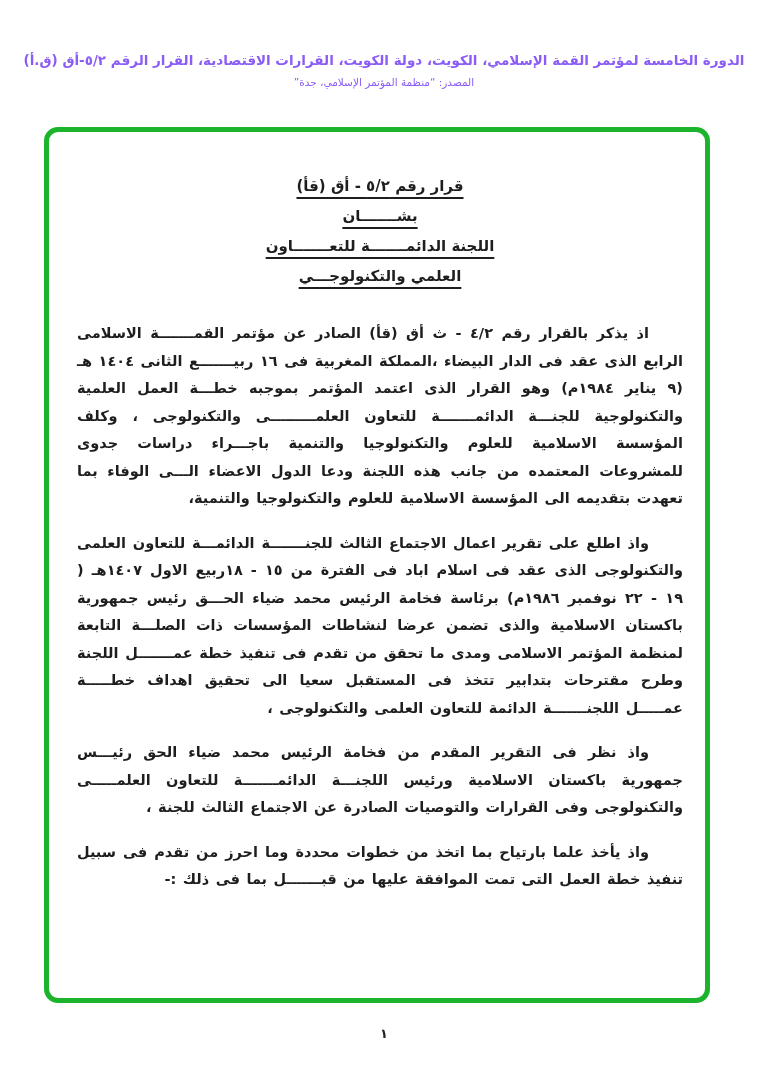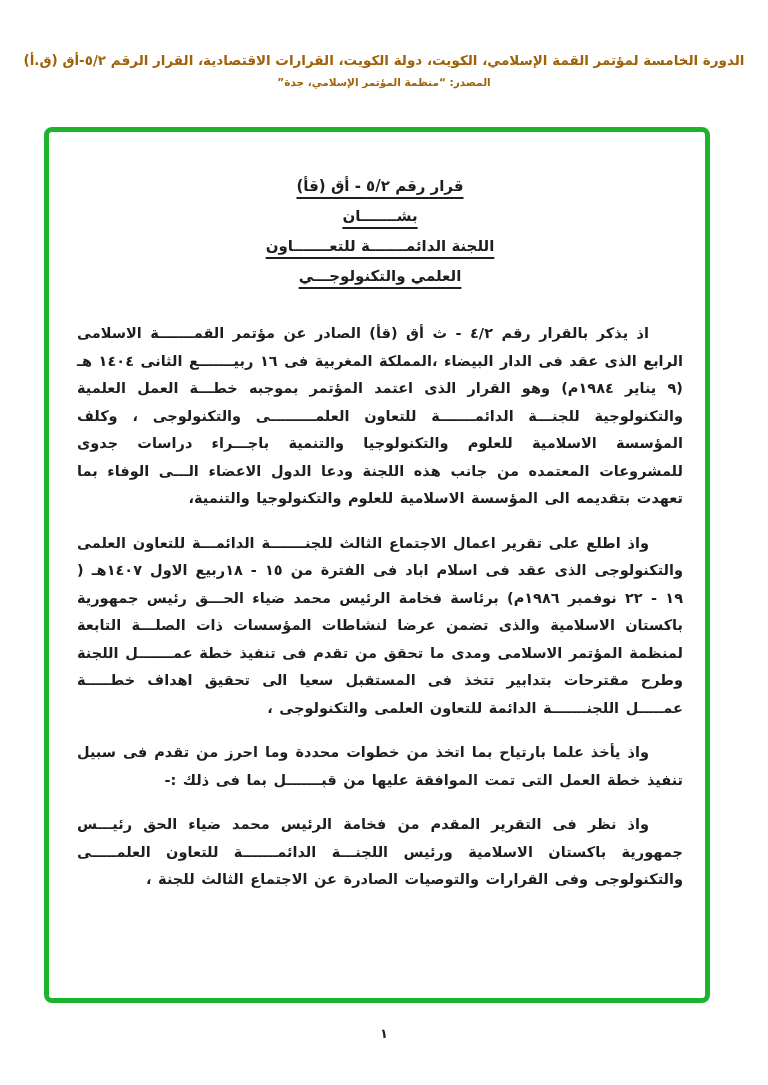--- a/index.html
+++ b/index.html
@@ -1,26 +1,26 @@
 <!DOCTYPE html>
 <html lang="ar"><head>
 <meta charset="utf-8">
 <style>
   html,body{margin:0;padding:0;background:#ffffff;}
   .page{position:relative;width:768px;height:1085px;background:#ffffff;overflow:hidden;
         font-family:"DejaVu Sans",sans-serif;}
 
   
-  .top-header{position:absolute;top:52px;left:0;right:0;text-align:center;direction:rtl;color:#a16207;}
+  .top-header{position:absolute;top:52px;left:0;right:0;text-align:center;direction:rtl;color:#8b5cf6;}
   .h-line1{font-size:13.5px;font-weight:bold;white-space:nowrap;letter-spacing:0px;}
-  .h-line2{font-size:10.5px;font-weight:bold;margin-top:8px;}
+  .h-line2{font-size:10.5px;font-weight:normal;margin-top:8px;}
 
   
   .green-frame{position:absolute;left:44px;top:127px;width:666px;height:876px;
-               box-sizing:border-box;border:5px solid #1cb42d;border-radius:8px;background:#ffffff;}
+               box-sizing:border-box;border:5px solid #1cb42d;border-radius:14px;background:#ffffff;}
   .doc-body{position:absolute;top:0;left:0;right:0;bottom:0;box-sizing:border-box;
             padding:44px 22px 0 28px;direction:rtl;font-weight:bold;color:#1e1e1e;}
 
   
   .title-block{text-align:center;margin-bottom:24px;}
   .t-line{font-size:15px;line-height:21px;margin-bottom:9px;display:inline-block;width:100%;
           text-decoration:underline;text-underline-offset:6px;text-decoration-thickness:1.5px;}
 
   
   .para{font-size:14.5px;line-height:27.5px;text-align:justify;text-align-last:right;
@@ -48,22 +48,22 @@
         <span class="t-line">بشـــــــان</span>
         <span class="t-line">اللجنة الدائمـــــــة للتعـــــــاون</span>
         <span class="t-line">العلمي والتكنولوجـــي</span>
       </div>
 
 
       <p class="para"><span class="lead">اذ يذكر</span><span> بالقرار رقم ٤/٢ - ث أق (قأ) الصادر عن مؤتمر القمـــــــة الاسلامى الرابع الذى عقد فى الدار البيضاء ،المملكة المغربية فى ١٦ ربيـــــــع الثانى ١٤٠٤ هـ (٩ يناير ١٩٨٤م) وهو القرار الذى اعتمد المؤتمر بموجبه خطـــة العمل العلمية والتكنولوجية للجنـــة الدائمـــــــة للتعاون العلمـــــــــى والتكنولوجى ، وكلف المؤسسة الاسلامية للعلوم والتكنولوجيا والتنمية باجـــراء دراسات جدوى للمشروعات المعتمده من جانب هذه اللجنة ودعا الدول الاعضاء الـــى الوفاء بما تعهدت بتقديمه الى المؤسسة الاسلامية للعلوم والتكنولوجيا والتنمية،</span></p>
 
       <p class="para"><span class="lead">واذ اطلع</span><span> على تقرير اعمال الاجتماع الثالث للجنـــــــة الدائمـــة للتعاون العلمى والتكنولوجى الذى عقد فى اسلام اباد فى الفترة من ١٥ - ١٨ربيع الاول ١٤٠٧هـ ( ١٩ - ٢٢ نوفمبر ١٩٨٦م) برئاسة فخامة الرئيس محمد ضياء الحـــق رئيس جمهورية باكستان الاسلامية والذى تضمن عرضا لنشاطات المؤسسات ذات الصلـــة التابعة لمنظمة المؤتمر الاسلامى ومدى ما تحقق من تقدم فى تنفيذ خطة عمـــــــل اللجنة وطرح مقترحات بتدابير تتخذ فى المستقبل سعيا الى تحقيق اهداف خطـــــة عمـــــل اللجنـــــــة الدائمة للتعاون العلمى والتكنولوجى ،</span></p>
 
+      <p class="para"><span class="lead">واذ نظر</span><span> فى التقرير المقدم من فخامة الرئيس محمد ضياء الحق رئيـــس جمهورية باكستان الاسلامية ورئيس اللجنـــة الدائمـــــــة للتعاون العلمـــــى والتكنولوجى وفى القرارات والتوصيات الصادرة عن الاجتماع الثالث للجنة ،</span></p>
+
       <p class="para"><span class="lead"></span><span>واذ يأخذ علما بارتياح بما اتخذ من خطوات محددة وما احرز من تقدم فى سبيل تنفيذ خطة العمل التى تمت الموافقة عليها من قبـــــــل بما فى ذلك :-</span></p>
-
-      <p class="para"><span class="lead">واذ نظر</span><span> فى التقرير المقدم من فخامة الرئيس محمد ضياء الحق رئيـــس جمهورية باكستان الاسلامية ورئيس اللجنـــة الدائمـــــــة للتعاون العلمـــــى والتكنولوجى وفى القرارات والتوصيات الصادرة عن الاجتماع الثالث للجنة ،</span></p>
 
     </div>
   </div>
 
   <div class="page-number">١</div>
 
 </div>
 
 </body></html>

